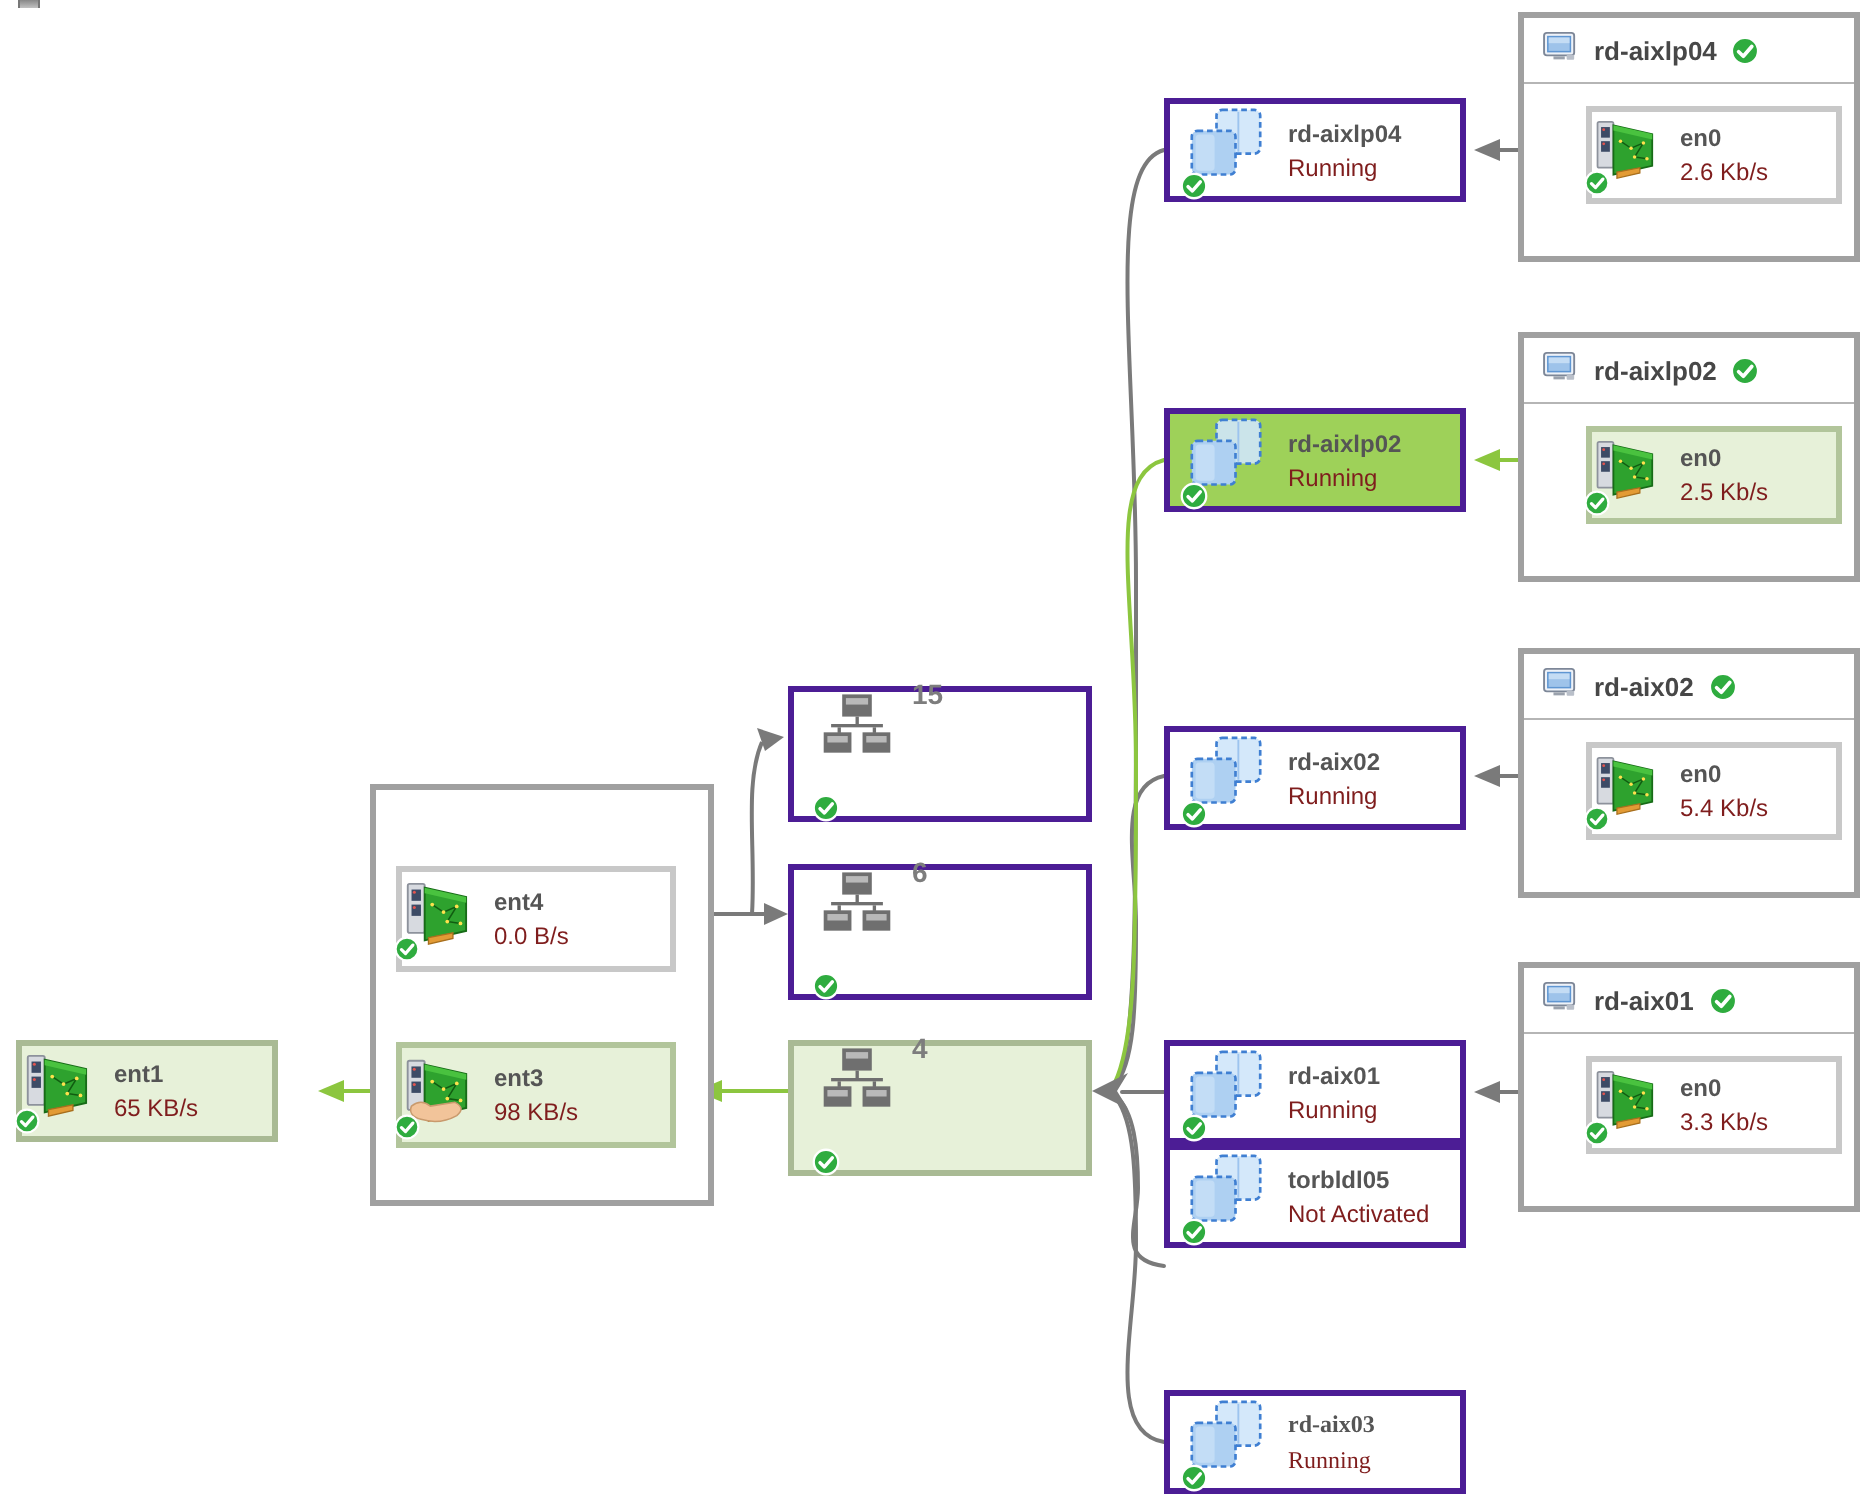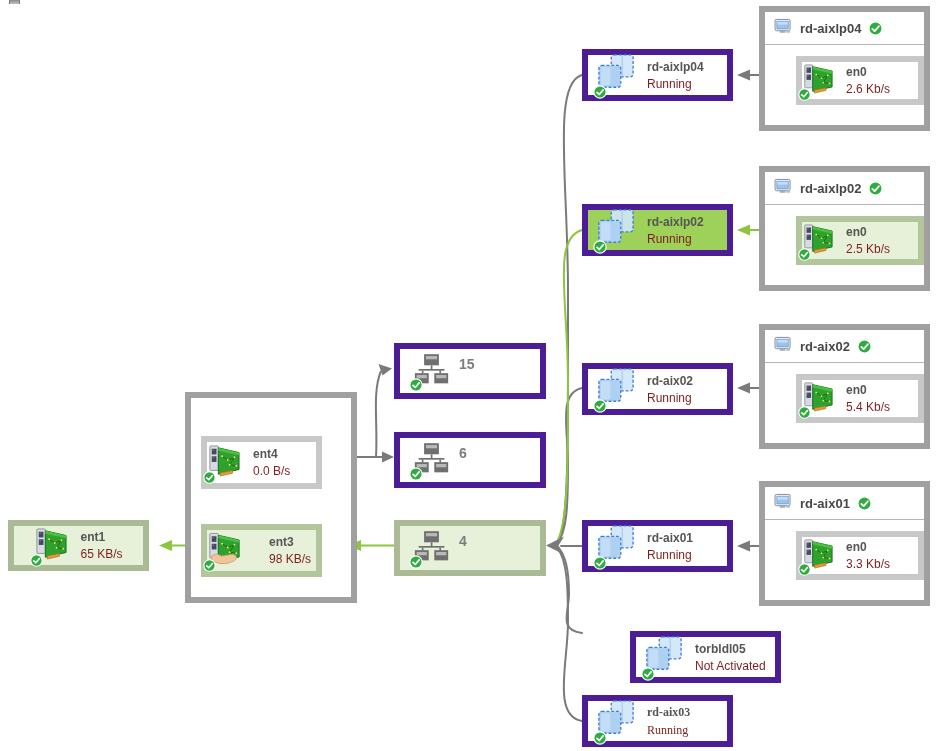--- a/index.html
+++ b/index.html
@@ -1,46 +1,46 @@
 <!DOCTYPE html>
 <html><head>
 <meta charset="utf-8">
 <style>
   html,body{margin:0;padding:0;background:#fff;}
   #canvas{
     position:relative;width:937px;height:751px;background:#ffffff;overflow:hidden;
     font-family:"Liberation Sans","DejaVu Sans",sans-serif;
   }
   #wires{position:absolute;left:0;top:0;z-index:0;pointer-events:none;}
-  .box{position:absolute;box-sizing:border-box;background:#fff;border:6px solid #4c1d95;z-index:1;}
+  .box{position:absolute;box-sizing:border-box;background:#fff;border:3px solid #4c1d95;z-index:1;}
   .soft{background:#e7f1d9;border-color:#a9ba94;}
   .strong{background:#9ed159;}
   .txt{display:flex;flex-direction:column;gap:3px;margin-left:12px;min-width:0;}
   .title{font-size:12px;font-weight:bold;color:#555555;white-space:nowrap;}
   .sub{font-size:12px;color:#7f1d1d;white-space:nowrap;}
   .iconwrap{position:relative;flex:0 0 auto;}
   .badge{position:absolute;left:-4px;bottom:-3px;}
   
   .adapter{display:flex;align-items:center;}
   .adapter.inner{border-color:#c8c8c8;}
   .adapter.inner.soft{border-color:#b2c59b;}
   
   .vm{left:582px;width:151px;height:52px;display:flex;align-items:center;padding-left:9px;}
   
-  .sw{left:394px;width:152px;height:56px;display:flex;align-items:center;padding-left:13px;}
+  .sw{left:394px;width:152px;height:68px;display:flex;padding-left:13px;}
   .sw-label{font-size:14px;font-weight:bold;color:#7d7d7d;margin-left:9px;position:relative;top:-7px;}
   
   .container-hdr{display:flex;align-items:center;gap:7px;padding-left:9px;border-bottom:1px solid #b5b5b5;}
   .hdr-title{font-size:13px;font-weight:bold;color:#474747;white-space:nowrap;}
   .host{left:759px;width:171px;height:125px;border-color:#a0a0a0;}
   .host .container-hdr{height:32px;}
   .host-adapter{position:absolute;left:31px;top:44px;width:128px;height:49px;}
   .vio{left:185px;top:392px;width:172px;height:211px;border-color:#a0a0a0;}
   .vio .container-hdr{height:27px;}
-  .vio-adapter{position:absolute;left:10px;width:121px;height:53px;}
+  .vio-adapter{position:absolute;left:10px;width:140px;height:53px;}
   .tinyfrag{position:absolute;left:9px;top:0;width:9px;height:4px;z-index:1;
     background:linear-gradient(#888,#c2c2c2);border-left:1px solid #777;border-right:1px solid #777;}
   .defs{position:absolute;width:0;height:0;overflow:hidden;}
 </style>
 </head>
 <body>
 
 <svg class="defs" aria-hidden="true">
   <defs>
     <symbol id="icon-check" viewBox="0 0 16 16">
@@ -144,21 +144,21 @@
     <polygon points="394,457 382,451.5 382,462.5" fill="#7a7a7a"></polygon>
     <path d="M376,457 C378,424 372,392 381,371" stroke="#7a7a7a" stroke-width="2" fill="none"></path>
     <polygon points="392,368.5 378.5,364 382.5,375.5" fill="#7a7a7a"></polygon>
 
     <path d="M394,545.5 L360,545.5" stroke="#8cc63f" stroke-width="2" fill="none"></path>
     <polygon points="348,545.5 361,540 361,551" fill="#8cc63f"></polygon>
     <path d="M195,545.5 L171,545.5" stroke="#8cc63f" stroke-width="2" fill="none"></path>
     <polygon points="159,545.5 172,540 172,551" fill="#8cc63f"></polygon>
   </svg>
 
-  <div class="box adapter soft" style="left:8px;top:520px;width:141px;height:51px;justify-content:center;">
+  <div class="box adapter soft" style="left:8px;top:520px;width:131px;height:51px;">
     <span class="iconwrap">
       <svg width="34" height="32">
           <use href="#icon-nic"></use>
         </svg>
       <svg class="badge" width="13" height="13">
           <use href="#icon-check"></use>
         </svg>
     </span>
     <span class="txt">
       <span class="title">ent1</span>
@@ -174,21 +174,21 @@
           </svg>
         <svg class="badge" width="13" height="13">
             <use href="#icon-check"></use>
           </svg>
       </span>
       <span class="txt">
         <span class="title">ent4</span>
         <span class="sub">0.0 B/s</span>
       </span>
     </div>
-    <div class="box adapter inner soft vio-adapter" style="top:126px;gap:16px;">
+    <div class="box adapter inner soft vio-adapter" style="top:126px;">
       <span class="iconwrap">
         <svg width="34" height="33">
             <use href="#icon-nic-hand"></use>
           </svg>
         <svg class="badge" width="13" height="13">
             <use href="#icon-check"></use>
           </svg>
       </span>
       <span class="txt">
         <span class="title">ent3</span>
@@ -280,21 +280,21 @@
         </svg>
       <svg class="badge" width="14" height="14">
           <use href="#icon-check"></use>
         </svg>
     </span>
     <span class="txt">
       <span class="title">rd-aix01</span>
       <span class="sub">Running</span>
     </span>
   </div>
-  <div class="box vm" style="top:631px;margin-left:48px;">
+  <div class="box vm" style="top:572px;">
     <span class="iconwrap">
       <svg width="38" height="38">
           <use href="#icon-vm"></use>
         </svg>
       <svg class="badge" width="14" height="14">
           <use href="#icon-check"></use>
         </svg>
     </span>
     <span class="txt">
       <span class="title">torbldl05</span>

